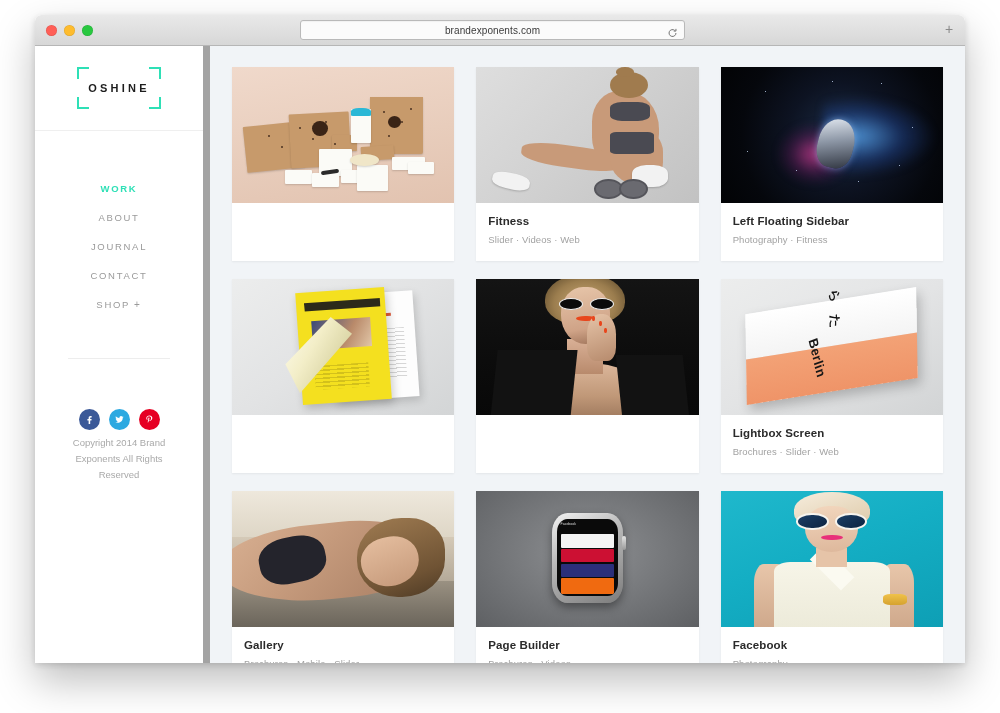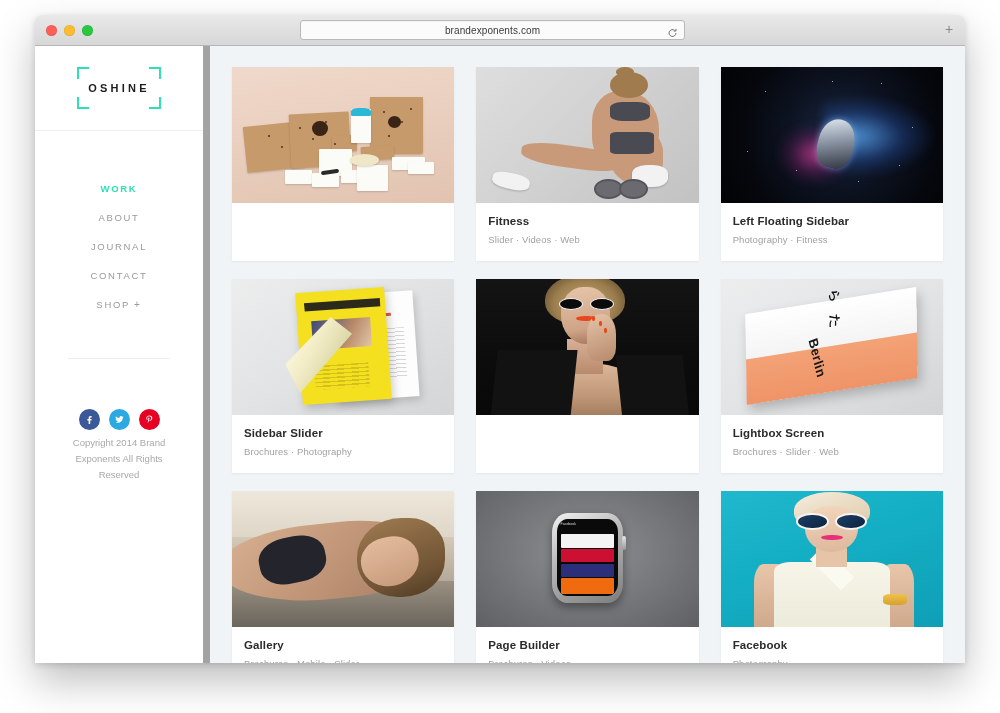--- a/index.html
+++ b/index.html
@@ -482,24 +482,20 @@
                   <span class="sheetlines"></span>
                 </span>
               <span class="mag">
                 <span class="magtitle"></span>
                 <span class="magphoto"></span>
                 <span class="magbars"></span>
               </span>
               <span class="curl"></span>
             </div>
           </div>
-          <div class="card-body">
-            <div class="card-title">Sidebar Slider</div>
-            <div class="card-cats">Brochures · Photography</div>
-          </div>
         </article>
 
         <article class="card">
           <div class="thumb t5">
             <div class="art">
               <span class="shoulder"></span>
               <span class="neck5"></span>
               <span class="hair5"></span>
               <span class="face5"></span>
               <span class="glasses">

